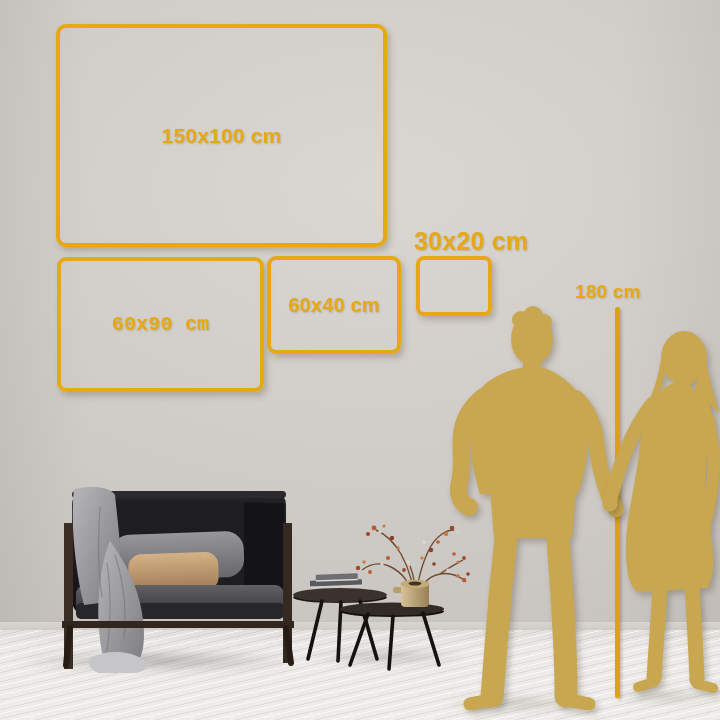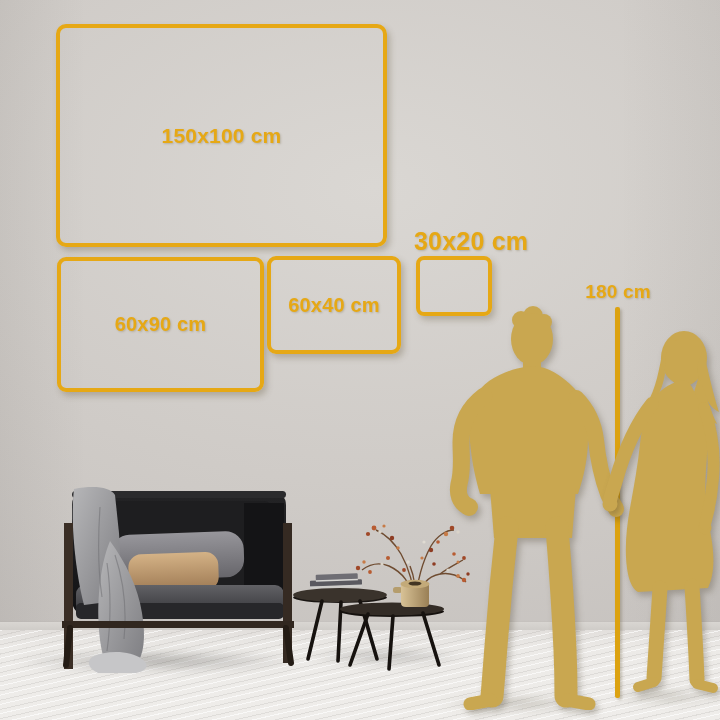--- a/index.html
+++ b/index.html
@@ -43,28 +43,28 @@
   }
   .frame-label,.floating-label,.ruler-label{
     color:var(--gold);font-weight:bold;letter-spacing:.2px;
     text-shadow:1px 1px 2px rgba(96,80,30,.25);
     white-space:nowrap;
   }
   .f150{left:56px;top:24px;width:323px;height:215px;}
   .f150 .frame-label{font-size:21px;}
   .f120{left:394px;top:24px;width:265px;height:174px;}
   .f120 .frame-label{font-size:21px;}
-  .f90{left:57px;top:257px;width:199px;height:127px;border-radius:9px;}
+  .f90{left:57px;top:257px;width:199px;height:127px;border-radius:9px;font-family:Liberation Mono, monospace;}
   .f90 .frame-label{font-size:20px;}
   .f40{left:267px;top:256px;width:126px;height:90px;border-radius:9px;}
   .f40 .frame-label{font-size:20px;}
   .f30{left:416px;top:256px;width:68px;height:52px;border-radius:8px;}
   .floating-label{position:absolute;left:414px;top:227px;font-size:25px;}
   
-  .ruler-label{position:absolute;left:575px;top:281px;width:86px;text-align:center;font-size:19px;}
+  .ruler-label{position:absolute;left:575px;top:281px;width:86px;font-size:19px;}
   .ruler-line{
     position:absolute;left:615px;top:307px;width:5px;height:391px;
     background:var(--ruler);border-radius:2px;
     box-shadow:2px 2px 3px rgba(96,84,52,.30);
   }
   
   .man{position:absolute;left:440px;top:306px;width:190px;height:404px;
        filter:drop-shadow(3px 4px 3px rgba(60,50,30,.28));}
   .woman{position:absolute;left:596px;top:328px;width:124px;height:378px;
        filter:drop-shadow(3px 4px 3px rgba(60,50,30,.28));}

